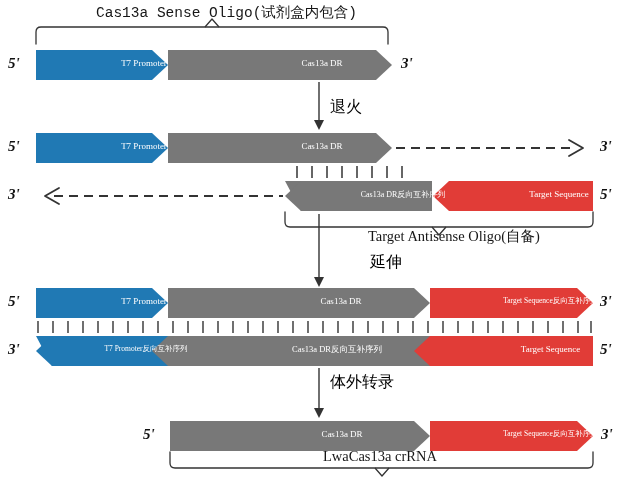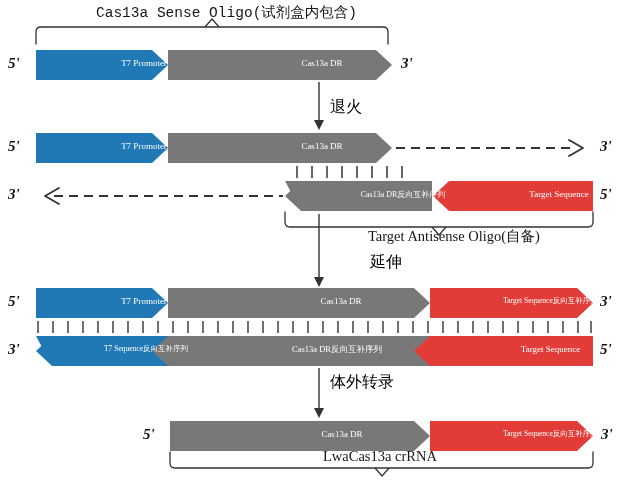--- a/index.html
+++ b/index.html
@@ -194,21 +194,21 @@
 
 <div class="lbl term" style="left:8px; top:293px;">5'</div>
 <div class="lbl term" style="left:600px; top:293px;">3'</div>
 <div class="lbl term" style="left:8px; top:341px;">3'</div>
 <div class="lbl term" style="left:600px; top:341px;">5'</div>
 
 <div class="seqtext" style="left:36px; top:296px; width:132px; font-size:9px;">T7 Promoter</div>
 <div class="seqtext" style="left:168px; top:296px; width:262px; font-size:9px;">Cas13a DR</div>
 <div class="seqtext cn" style="left:430px; top:296px; width:157px; font-size:7.5px;">Target Sequence反向互补序列</div>
 
-<div class="seqtext cn" style="left:40px; top:344px; width:128px; font-size:7.5px;">T7 Sequence反向互补序列</div>
+<div class="seqtext cn" style="left:40px; top:344px; width:128px; font-size:7.5px;">T7 Promoter反向互补序列</div>
 <div class="seqtext cn" style="left:160px; top:344px; width:270px; font-size:8.5px;">Cas13a DR反向互补序列</div>
 <div class="seqtext" style="left:424px; top:344px; width:169px; font-size:9px;">Target Sequence</div>
 
 <div class="lbl term" style="left:143px; top:426px;">5'</div>
 <div class="lbl term" style="left:601px; top:426px;">3'</div>
 
 <div class="seqtext" style="left:170px; top:429px; width:260px; font-size:9px;">Cas13a DR</div>
 <div class="seqtext cn" style="left:430px; top:429px; width:157px; font-size:7.5px;">Target Sequence反向互补序列</div>
 
 </body></html>

